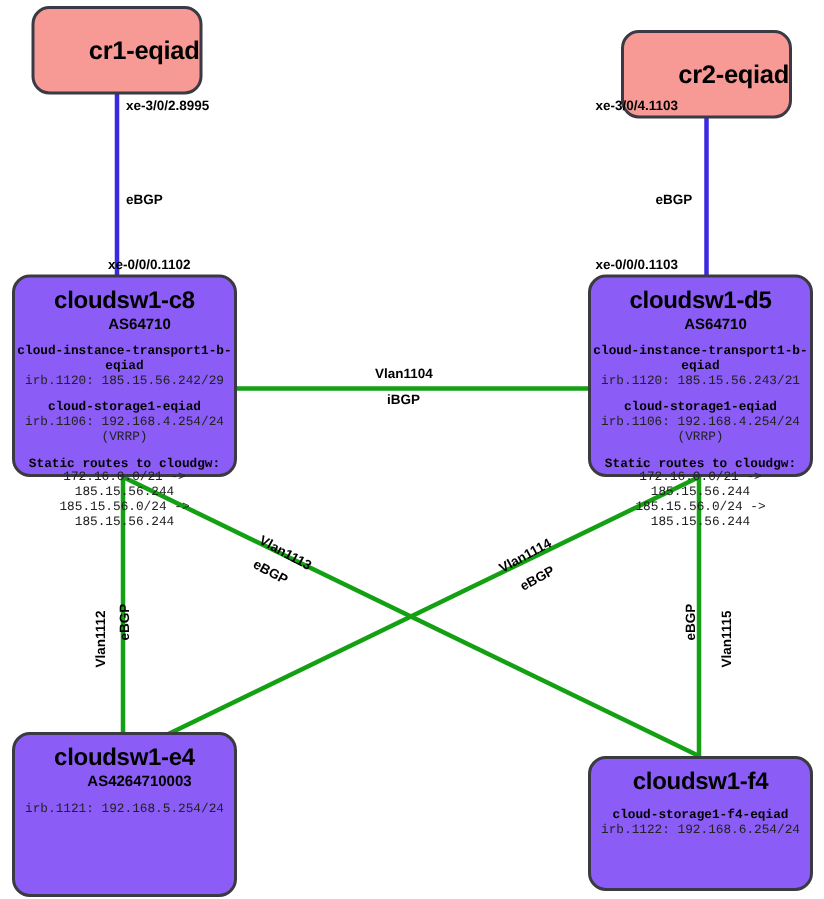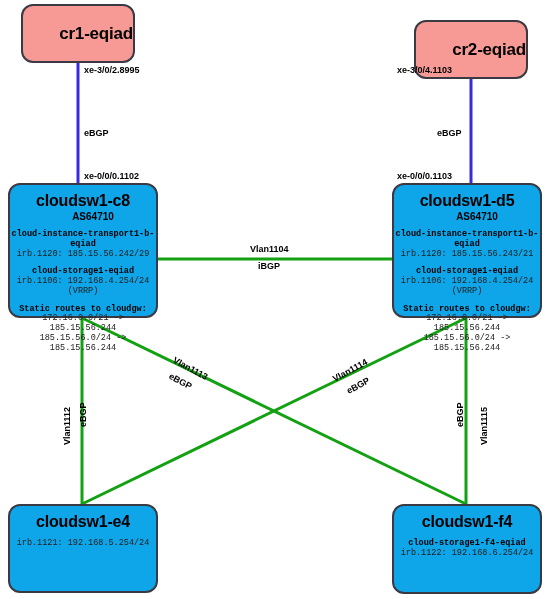--- a/index.html
+++ b/index.html
@@ -34,21 +34,21 @@
     text-align: center;
     z-index: 5;
   }
   .node.router {
     background: #f79a95;
     display: flex;
     align-items: center;
     justify-content: flex-end;
   }
   .node.switch {
-    background: #0ea5e9;
+    background: #8b5cf6;
     padding-top: 7px;
   }
   .node-title {
     font-size: 16px;
     font-weight: bold;
     color: #000;
     letter-spacing: -0.2px;
   }
   .router .node-title { font-size: 17px; }
   .node-asn {
@@ -152,38 +152,39 @@
       <div class="blk-head">cloud-storage1-eqiad</div>
       <div class="blk-sub">irb.1106: 192.168.4.254/24 (VRRP)</div>
     </div>
     <div class="blk">
       <div class="blk-head">Static routes to cloudgw:</div>
       <div class="blk-sub">172.16.0.0/21 -&gt; 185.15.56.244</div>
       <div class="blk-sub">185.15.56.0/24 -&gt; 185.15.56.244</div>
     </div>
   </div>
 
-  <div class="node switch" style="left:8px; top:504px; width:150px; height:89px;">
+  <div class="node switch" style="left:8px; top:488px; width:150px; height:110px;">
     <div class="node-title">cloudsw1-e4</div>
+    <div class="node-asn">AS4264710003</div>
     <div class="blk">
       <div class="blk-sub">irb.1121: 192.168.5.254/24</div>
     </div>
   </div>
 
   <div class="node switch" style="left:392px; top:504px; width:150px; height:90px;">
     <div class="node-title">cloudsw1-f4</div>
     <div class="blk">
       <div class="blk-head">cloud-storage1-f4-eqiad</div>
       <div class="blk-sub">irb.1122: 192.168.6.254/24</div>
     </div>
   </div>
 
   <div class="edge-label" style="left:84px; top:65px;">xe-3/0/2.8995</div>
   <div class="edge-label" style="left:84px; top:128px;">eBGP</div>
-  <div class="edge-label" style="left:84px; top:171px;">xe-0/0/0.1102</div>
+  <div class="edge-label" style="left:72px; top:171px;">xe-0/0/0.1102</div>
 
   <div class="edge-label" style="left:397px; top:65px;">xe-3/0/4.1103</div>
   <div class="edge-label" style="left:437px; top:128px;">eBGP</div>
   <div class="edge-label" style="left:397px; top:171px;">xe-0/0/0.1103</div>
 
   <div class="edge-label" style="left:250px; top:244px;">Vlan1104</div>
   <div class="edge-label" style="left:258px; top:261px;">iBGP</div>
 
   <div class="edge-label rot90" style="left:62px; top:445px;">Vlan1112</div>
   <div class="edge-label rot90" style="left:78px; top:427px;">eBGP</div>

